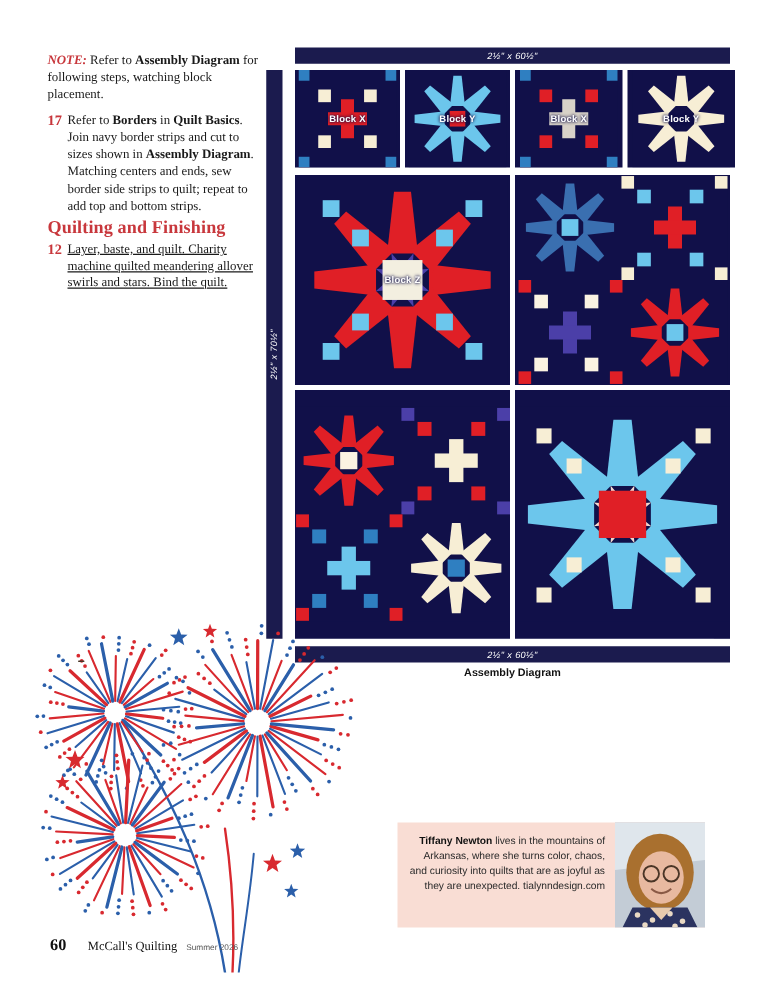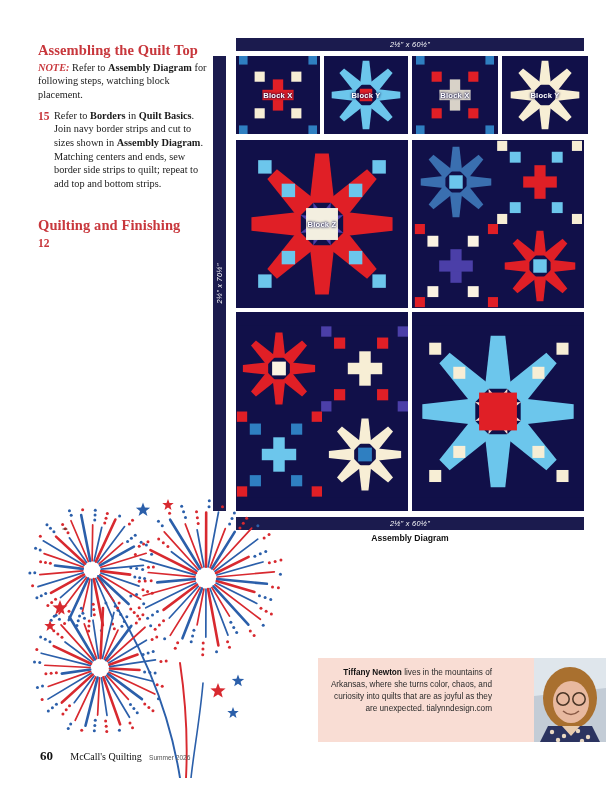--- a/index.html
+++ b/index.html
@@ -3,21 +3,21 @@
 <meta charset="utf-8">
 <style>
   html,body{margin:0;padding:0;background:#fff;}
   body{width:616px;height:800px;position:relative;overflow:hidden;
        font-family:"Liberation Serif",serif;color:#1a1a1a;}
 
   
   .col{position:absolute;left:38px;top:42px;width:172px;}
   .hd{color:#c8373c;font-size:14.5px;font-weight:700;letter-spacing:.1px;
       margin:0 0 2px 0;line-height:1.15;font-family:"Liberation Serif",serif;}
-  .hd2{margin-top:26px;}
+  .hd2{margin-top:2px;}
   .note{font-size:10.3px;line-height:1.33;margin:0 0 3px 0;}
   .note .it{font-style:italic;color:#c8373c;}
   .b{font-weight:700;}
   .step{position:relative;padding-left:16px;font-size:10.3px;line-height:1.33;margin:4px 0 0 0;}
   .step .num{position:absolute;left:0;top:0;color:#c8373c;font-weight:700;font-size:11.5px;}
 
   
   .diagram{position:absolute;left:206px;top:38px;width:378px;height:490px;}
   .strip{position:absolute;background:#1b1b4e;color:#fff;font-size:7.3px;
          font-style:italic;font-family:"Liberation Sans",sans-serif;
@@ -27,22 +27,22 @@
   .strip-left{left:7px;top:18px;width:13px;height:455px;}
   .strip-left span{transform:rotate(-90deg);white-space:nowrap;display:block;}
   .strip-right{left:365px;top:18px;width:13px;height:455px;}
 
   .quiltwrap{position:absolute;left:30px;top:18px;width:404px;height:455px;background:#fff;}
   .qcell{background:#111049;position:relative;overflow:hidden;}
   .caption{position:absolute;left:30px;top:495px;width:348px;text-align:center;
            font-family:"Liberation Sans",sans-serif;font-size:8.6px;font-weight:700;color:#111;}
 
   
-  .bio{position:absolute;left:318px;top:658px;width:288px;height:84px;background:#f9ddd4;
-       display:flex;gap:34px;}
+  .bio{position:absolute;left:318px;top:658px;width:246px;height:84px;background:#f9ddd4;
+       display:flex;}
   .biotext{flex:1;padding:9px 8px 6px 9px;text-align:right;
            font-family:"Liberation Sans",sans-serif;font-size:8.2px;line-height:1.45;color:#2a2a2a;}
   .biotext b{font-weight:700;color:#111;}
   .biophoto{width:72px;height:84px;position:relative;overflow:hidden;background:#cfd6df;}
 
   
   .footer{position:absolute;left:40px;top:748px;font-size:9px;color:#111;}
   .footer .pg{font-size:13px;font-weight:700;font-family:"Liberation Serif",serif;}
   .footer .mag{font-family:"Liberation Serif",serif;font-size:10px;margin-left:15px;}
   .footer .iss{font-family:"Liberation Sans",sans-serif;font-size:6.6px;color:#555;margin-left:5px;}
@@ -50,36 +50,36 @@
       font-size:8.5px;color:#e2e2e2;letter-spacing:.2px;margin-top:46px;}
 
   
   .fw{position:absolute;left:28px;top:488px;width:286px;height:290px;}
 </style>
 </head>
 <body>
 
 <div class="col">
 
-  <h2 class="hd">Assembling the Quilt Top</h2>
 
   <p class="note">
     <span class="it b">NOTE:</span><span> Refer to <span class="b">Assembly Dia­gram</span> for following steps, watching block placement.</span>
   </p>
 
 
   <p class="step" style="margin-top:7px;">
-    <span class="num">15</span>
+    <span class="num">17</span>
     <span>Refer to <span class="b">Borders</span> in <span class="b">Quilt Ba­sics</span>. Join navy border strips and cut to sizes shown in <span class="b">Assembly Diagram</span>. Matching centers and ends, sew border side strips to quilt; repeat to add top and bot­tom strips.</span>
   </p>
 
   <h2 class="hd hd2">Quilting and Finishing</h2>
 
   <p class="step" style="margin-top:1px;text-decoration:underline;">
     <span class="num">12</span>
+    <span>Layer, baste, and quilt. Charity machine quilted meandering allover swirls and stars. Bind the quilt.</span>
   </p>
 </div>
 
 <div class="diagram">
 
   <div class="strip strip-top">
       <span>2½" x 60½"</span>
     </div>
   <div class="strip strip-bot">
       <span>2½" x 60½"</span>

